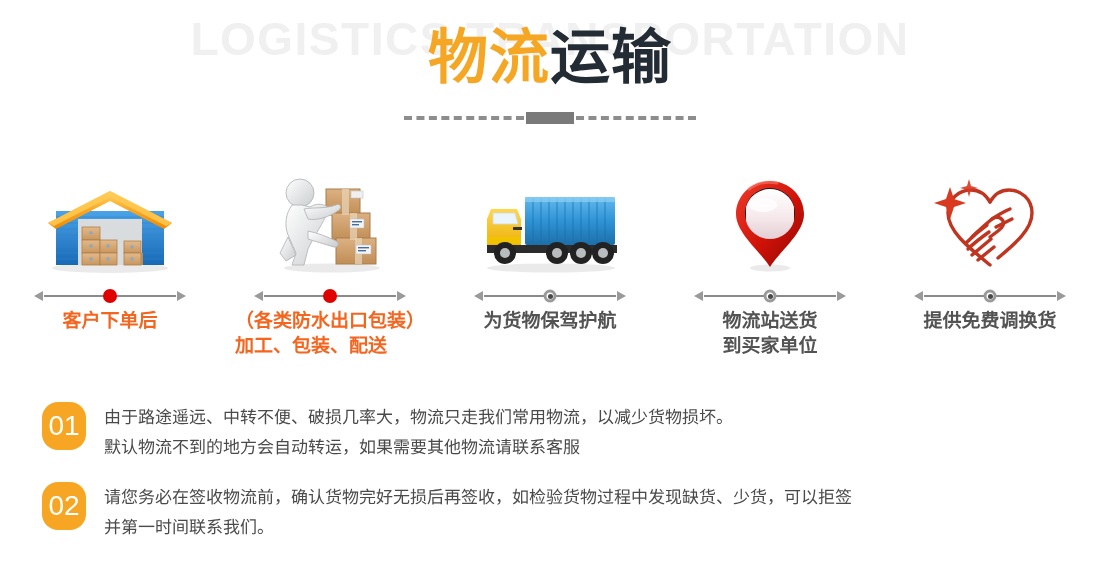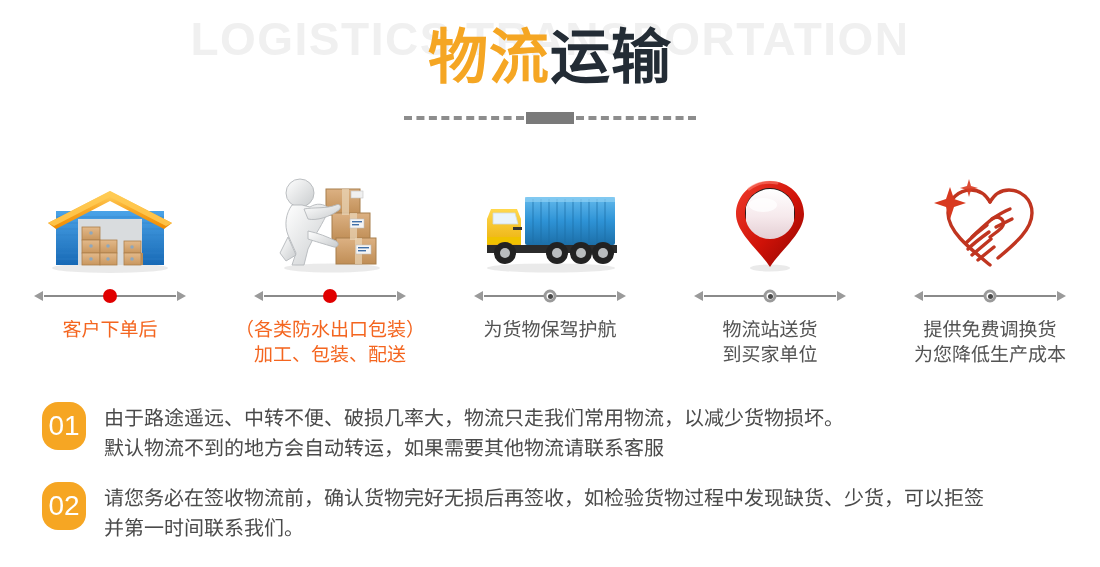--- a/index.html
+++ b/index.html
@@ -147,25 +147,26 @@
     content: "";
     position: absolute;
     left: 50%; top: 50%;
     width: 5px; height: 5px;
     border-radius: 50%;
     background: #4a4a4a;
     transform: translate(-50%, -50%);
   }
 
   .caption {
-    margin-top: 10px;
-    text-align: center;
+    margin-top: 1px;
+    text-align: left;
     font-size: 19px;
     line-height: 25px;
     white-space: nowrap;
+    font-weight: bold;
   }
   .caption.orange { color: #f4651f; }
   .caption.gray   { color: #535353; }
 
   
   .notes {
     position: absolute;
     top: 402px;
     left: 42px;
     width: 1030px;
@@ -185,21 +186,21 @@
     font-size: 28px;
     line-height: 48px;
     text-align: center;
     letter-spacing: 0px;
   }
   .note-lines {
     margin-left: 18px;
     padding-top: 1px;
   }
   .note-line {
-    font-size: 20px;
+    font-size: 17px;
     line-height: 30px;
     color: #4a4a4a;
     white-space: nowrap;
   }
 
   
   .art { display: block; }
 </style>
 </head>
 <body>
@@ -472,21 +473,20 @@
         </svg>
       </div>
       <div class="rule">
         <span class="tip left"></span>
         <span class="line"></span>
         <span class="knob gray"></span>
         <span class="tip right"></span>
       </div>
       <div class="caption gray">
         <div>提供免费调换货</div>
-        <div>为您降低生产成本</div>
       </div>
     </div>
 
   </div>
 
   <div class="notes">
 
     <div class="note">
       <div class="badge">01</div>
       <div class="note-lines">

